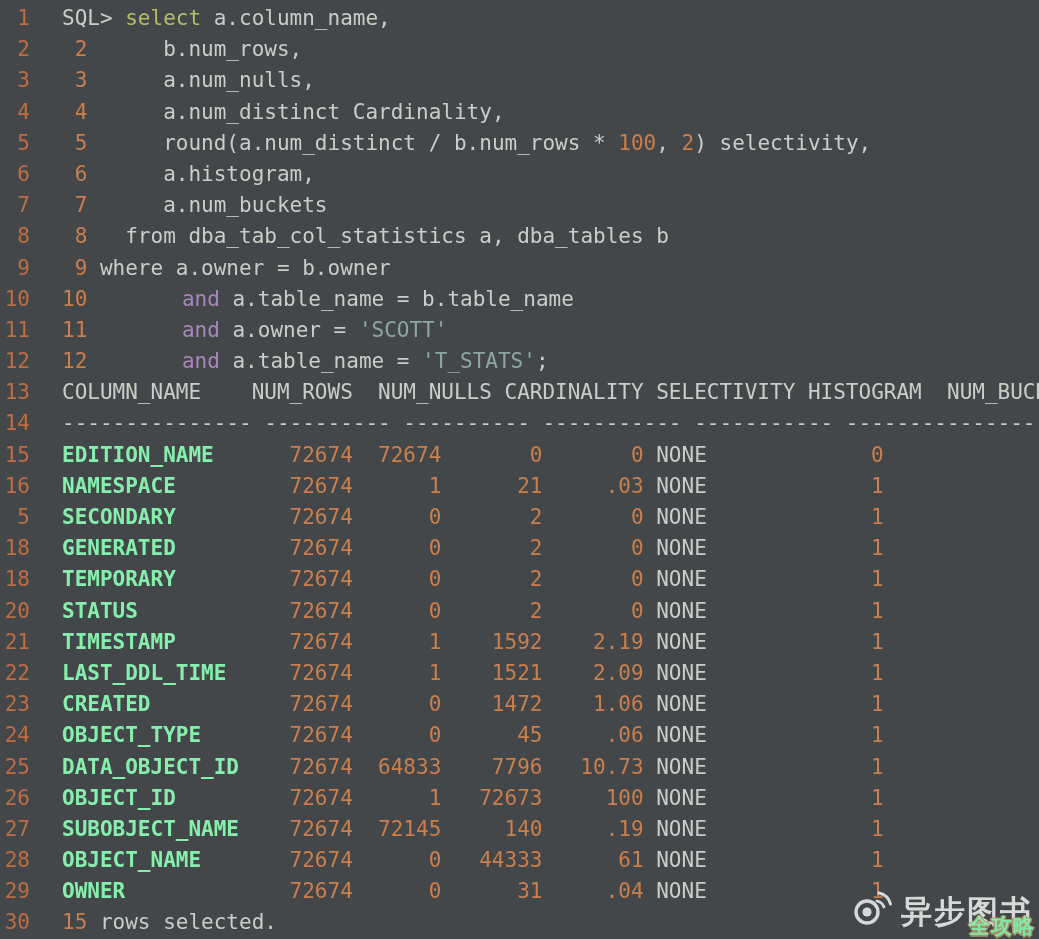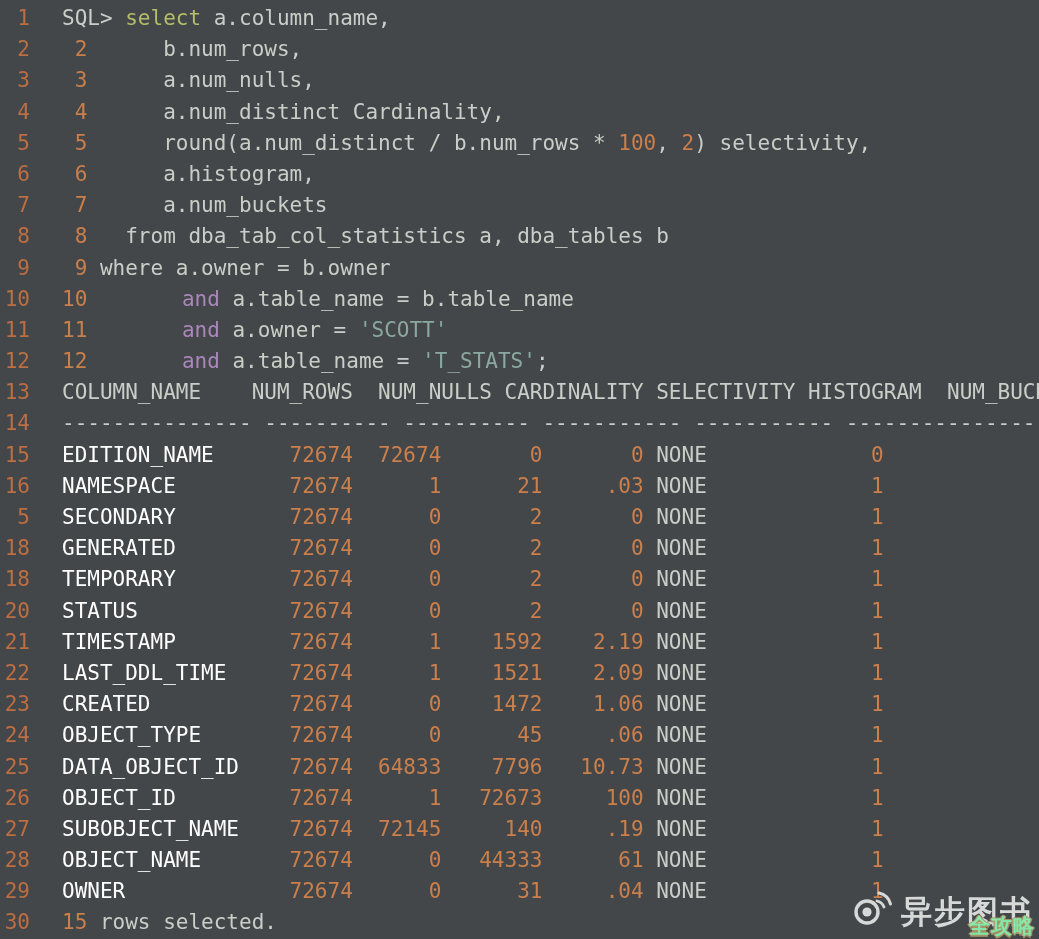--- a/index.html
+++ b/index.html
@@ -21,21 +21,21 @@
   .tk-kw{color:#b5bd68;}
   .tk-and{color:#aa87bb;margin-left:44px;}
   .tk-str{color:#8ba89f;}
   
   .content.row{
     display:grid;
     grid-template-columns:15ch 8ch 7ch 8ch 8ch 7ch 12ch;
   }
   .cell{overflow:hidden;white-space:pre;}
   .cell.r{text-align:right;color:#ca7f4c;}
-  .cell.name{color:#ffffff;}
+  .cell.name{color:#86efac;font-weight:bold;}
   .cell.hist{color:#c9cfc8;padding-left:1ch;}
   
   .watermark{
     position:absolute;right:6px;bottom:6px;
     display:flex;align-items:flex-end;
     font-family:"DejaVu Sans","Liberation Sans",sans-serif;
     pointer-events:none;
   }
   .wicon{display:inline-block;margin-right:8px;opacity:.92;}
   .wbrand{

